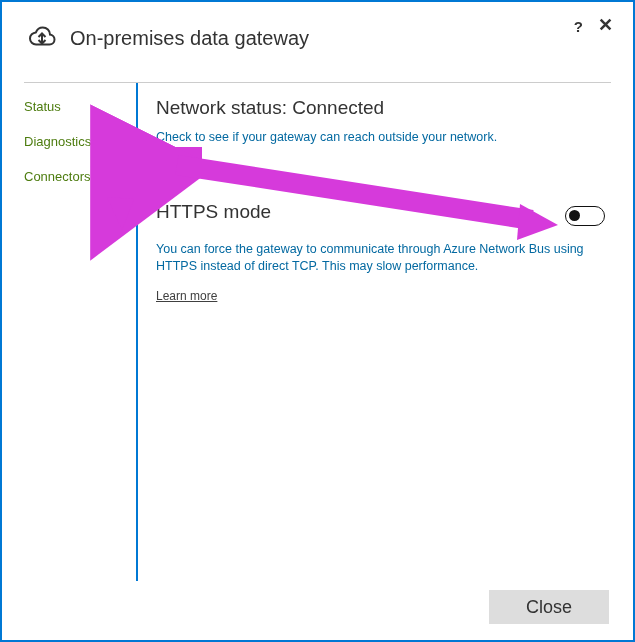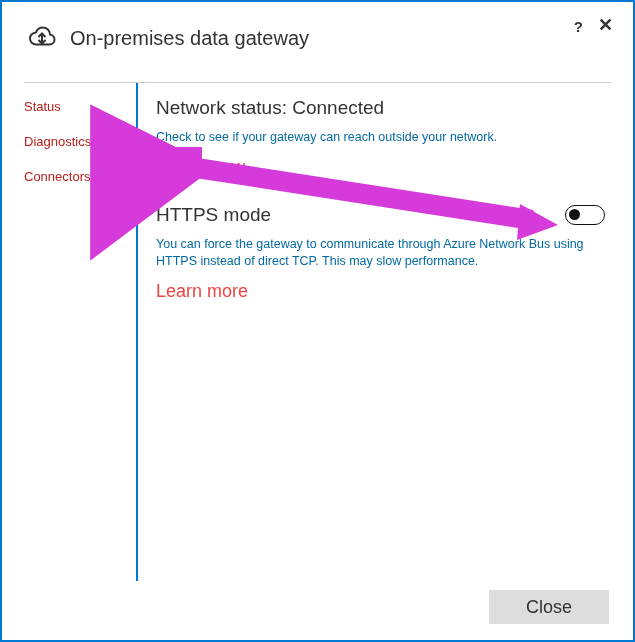--- a/index.html
+++ b/index.html
@@ -60,21 +60,21 @@
       height: calc(100% - 140px);
     }
     .sidebar {
       width: 136px;
       border-right: 2px solid #0078d4;
       padding-top: 6px;
     }
     .sidebar-item {
       padding: 10px 0 10px 22px;
       font-size: 13px;
-      color: #b91c1c;
+      color: #4d7c0f;
       cursor: pointer;
       white-space: nowrap;
     }
     .sidebar-item.active {
       background: #0078d4;
       color: #fff;
     }
     .content {
       flex: 1;
       padding: 14px 28px 0 18px;
@@ -86,22 +86,23 @@
       color: #333;
       margin-bottom: 10px;
     }
     .description {
       font-size: 12.5px;
       color: #0369a1;
       margin-bottom: 10px;
       line-height: 1.4;
     }
     .link {
-      font-size: 18px;
-      color: #ef4444;
+      font-size: 12px;
+      color: #404040;
+      text-decoration: underline;
       cursor: pointer;
       display: inline-block;
     }
     .section2 {
       margin-top: 26px;
       position: relative;
     }
     .https-row {
       display: flex;
       align-items: center;
@@ -178,21 +179,21 @@
     </div>
   </div>
 
   <div class="content">
     <h2 class="section-heading">Network status: Connected</h2>
     <p class="description">Check to see if your gateway can reach outside your network.</p>
     <a class="link">Check now</a>
 
     <div class="section2">
       <div class="https-row">
-        <h2 class="section-heading" style="margin-bottom:0">HTTPS mode</h2>
+        <h2 class="section-heading" style="margin-bottom:8px">HTTPS mode</h2>
         <div class="toggle">
           <div class="toggle-knob"></div>
         </div>
       </div>
       <p class="description">You can force the gateway to communicate through Azure Network Bus using HTTPS instead of direct TCP. This may slow performance.</p>
       <a class="link">Learn more</a>
     </div>
   </div>
 </div>
 

